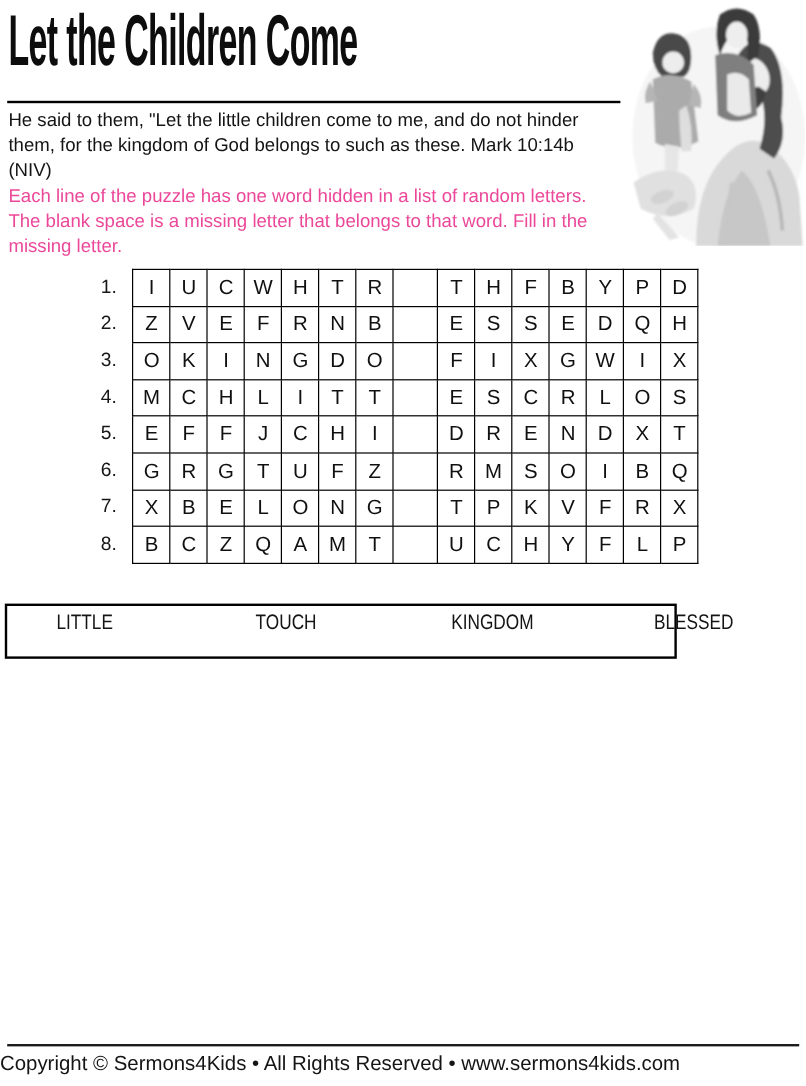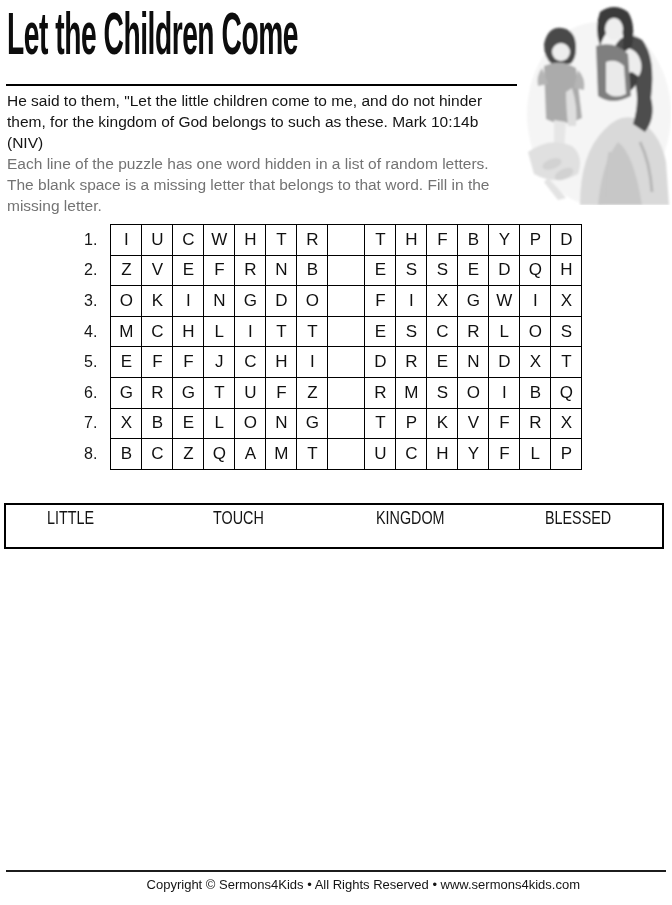--- a/index.html
+++ b/index.html
@@ -30,21 +30,21 @@
 
   
   .verse {
     position: absolute; top: 90px; left: 7px; width: 560px;
     font-size: 15.5px; line-height: 21px;
     white-space: pre-line; color: #141414;
   }
   .instructions {
     position: absolute; top: 153px; left: 7px; width: 560px;
     font-size: 15.5px; line-height: 21px;
-    white-space: pre-line; color: #737373;
+    white-space: pre-line; color: #ec4899;
   }
 
   
   .illustration {
     position: absolute; top: 2px; left: 514px;
     width: 157px; height: 203px;
   }
 
   
   .puzzle { position: absolute; top: 224px; left: 84px; }
@@ -57,39 +57,39 @@
     width: 31px; height: 30.6px;
     border: 1.5px solid #000;
     text-align: center; vertical-align: middle;
     font-size: 17px; color: #101010; padding: 0;
   }
   .puzzle td.blank { width: 37px; }
 
   
   .wordbox {
     position: absolute; top: 503px; left: 4px;
-    width: 660px; height: 46px;
+    width: 560px; height: 46px;
     border: 2px solid #000;
     padding-top: 3px;
   }
   .wordrow { position: relative; height: 19px; }
   .wordrow .word {
     position: absolute; top: 0;
     font-size: 17.5px; color: #141414; white-space: nowrap;
     transform: scaleX(0.82); transform-origin: left center;
   }
 
   
   .footer-rule {
     position: absolute; top: 870px; left: 6px;
     width: 660px; height: 2px; background: #1c1c1c;
   }
   .footer-text {
     position: absolute; top: 877px; left: 0; width: 580px;
-    text-align: right; font-size: 13px; color: #141414;
+    text-align: left; font-size: 17px; color: #141414;
   }
 </style>
 </head>
 <body>
 
 <div class="page">
 
   <h1 class="title">Let the Children Come</h1>
   <div class="title-rule"></div>
 

